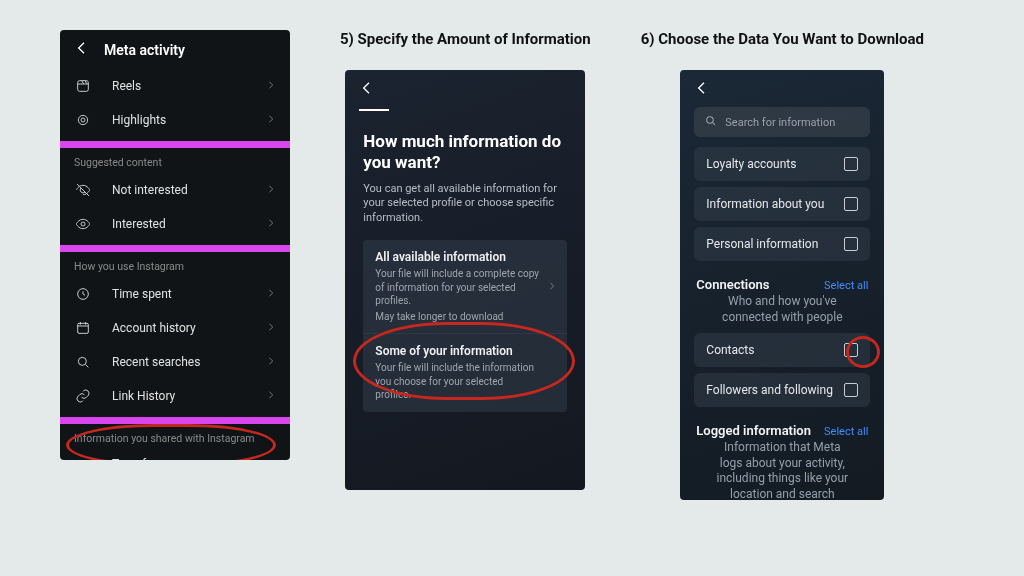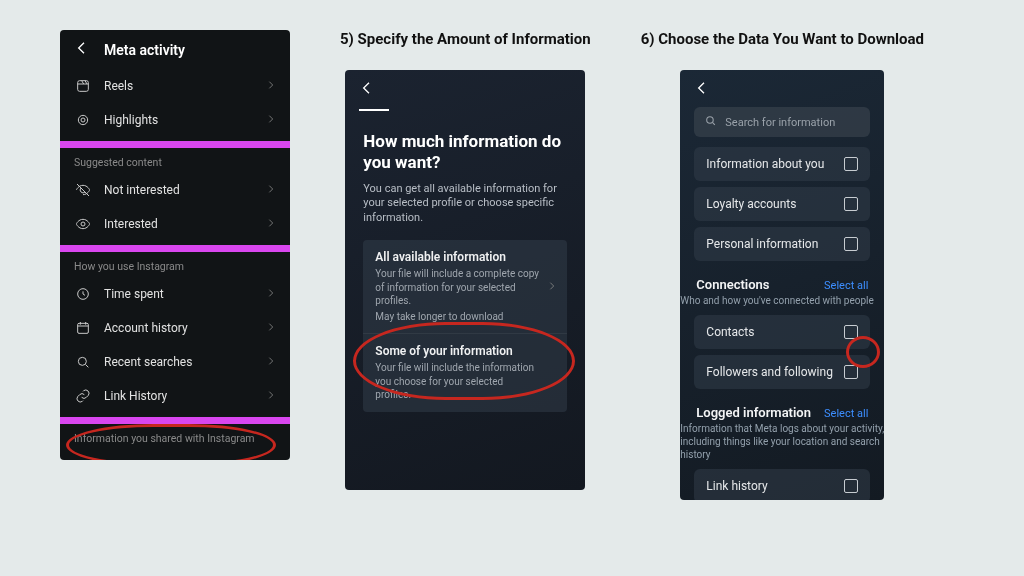--- a/index.html
+++ b/index.html
@@ -49,21 +49,21 @@
     padding: 10px 14px;
   }
   .back-arrow svg { width: 16px; height: 16px; }
   .hdr-title { font-weight: 600; font-size: 14px; color:#fff; }
 
   
   .row {
     display: flex;
     align-items: center;
     padding: 8px 14px;
-    gap: 12px;
+    gap: 20px;
     position: relative;
   }
   .row .icon { width: 18px; height: 18px; flex: 0 0 18px; display:flex; align-items:center; justify-content:center; }
   .row .icon svg { width: 16px; height: 16px; stroke:#c8c8c8; fill:none; stroke-width:1.5; }
   .row .label { flex: 1 1 auto; font-size: 12px; color:#e2e2e2; }
   .chev { width: 10px; flex: 0 0 10px; }
   .chev svg { width:10px; height:10px; stroke:#888; fill:none; stroke-width:2; }
 
   .section-label {
     padding: 8px 14px 4px;
@@ -126,21 +126,21 @@
   }
   .chk {
     width:14px; height:14px; border:1.5px solid #c7ccd1; border-radius:2px;
   }
   .group-hdr {
     display:flex; justify-content:space-between; align-items:baseline;
     padding: 10px 16px 2px;
   }
   .group-title { font-size:13px; font-weight:600; color:#f3f4f5; }
   .select-all { font-size:11px; color:#3d8eff; cursor:pointer; }
-  .group-sub { font-size:10px; color:#93a0ac; padding:0 0 8px; line-height:1.3; }
+  .group-sub { font-size:12px; color:#93a0ac; padding:0 32px 8px; line-height:1.3;text-align:center; }
 </style>
 </head>
 <body>
 
 <div class="page">
 
   <div class="col">
 
     <div class="phone phone1">
       <div class="hdr">
@@ -319,25 +319,25 @@
 
       <div class="search">
         <span><svg viewBox="0 0 24 24">
               <circle cx="11" cy="11" r="6"></circle>
               <path d="M20 20l-4-4"></path>
             </svg></span>
         <span>Search for information</span>
       </div>
 
       <div class="chk-row">
+        <span>Loyalty accounts</span>
+        <span class="chk"></span>
+      </div>
+      <div class="chk-row">
         <span>Information about you</span>
-        <span class="chk"></span>
-      </div>
-      <div class="chk-row">
-        <span>Loyalty accounts</span>
         <span class="chk"></span>
       </div>
       <div class="chk-row">
         <span>Personal information</span>
         <span class="chk"></span>
       </div>
 
       <div class="group-hdr">
         <span class="group-title">Connections</span>
         <span class="select-all">Select all</span>

